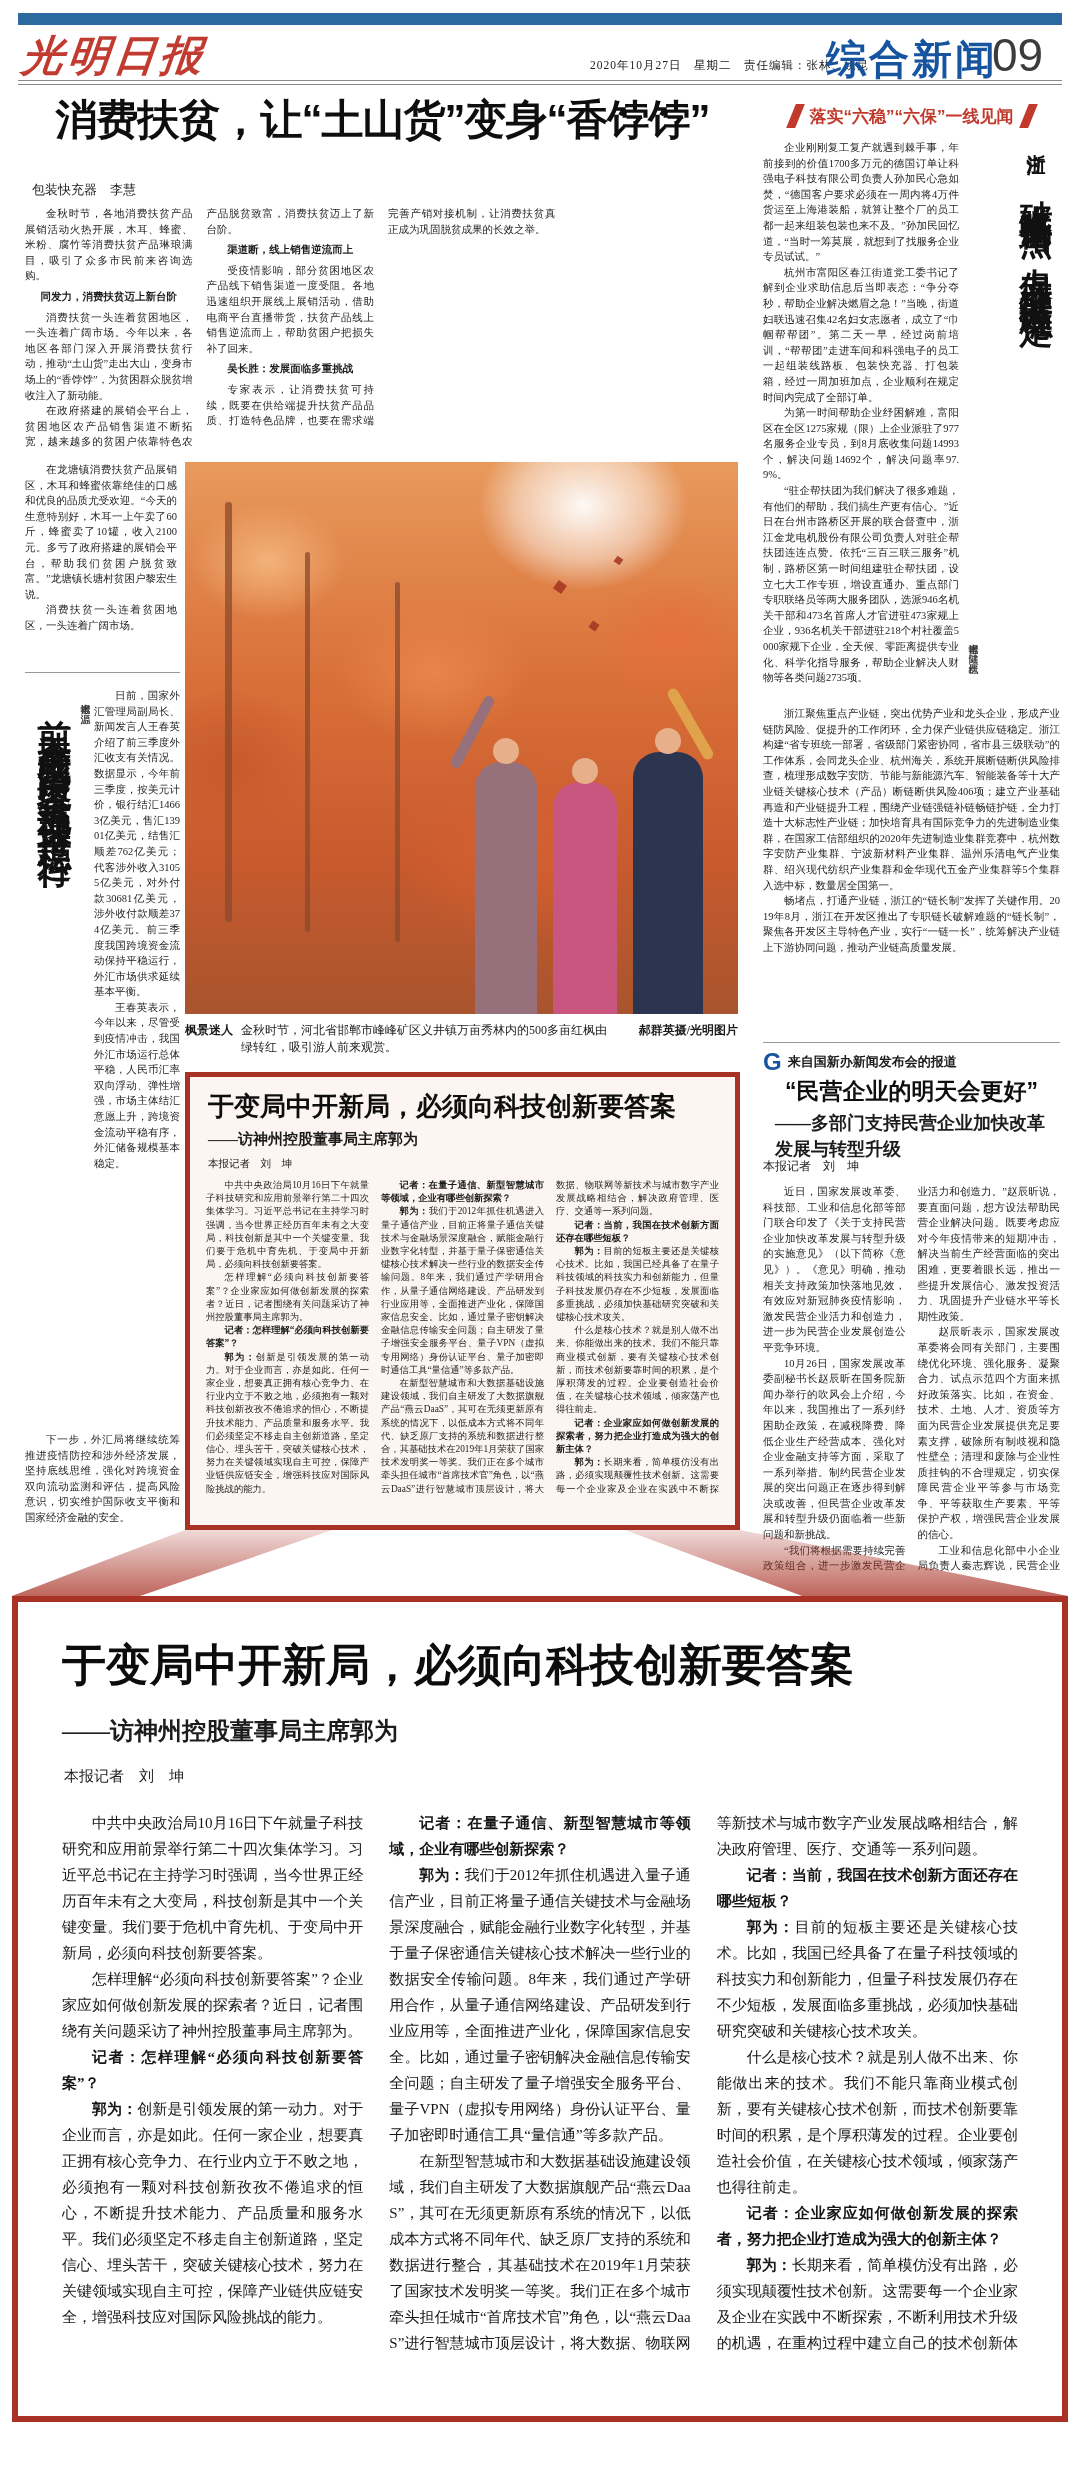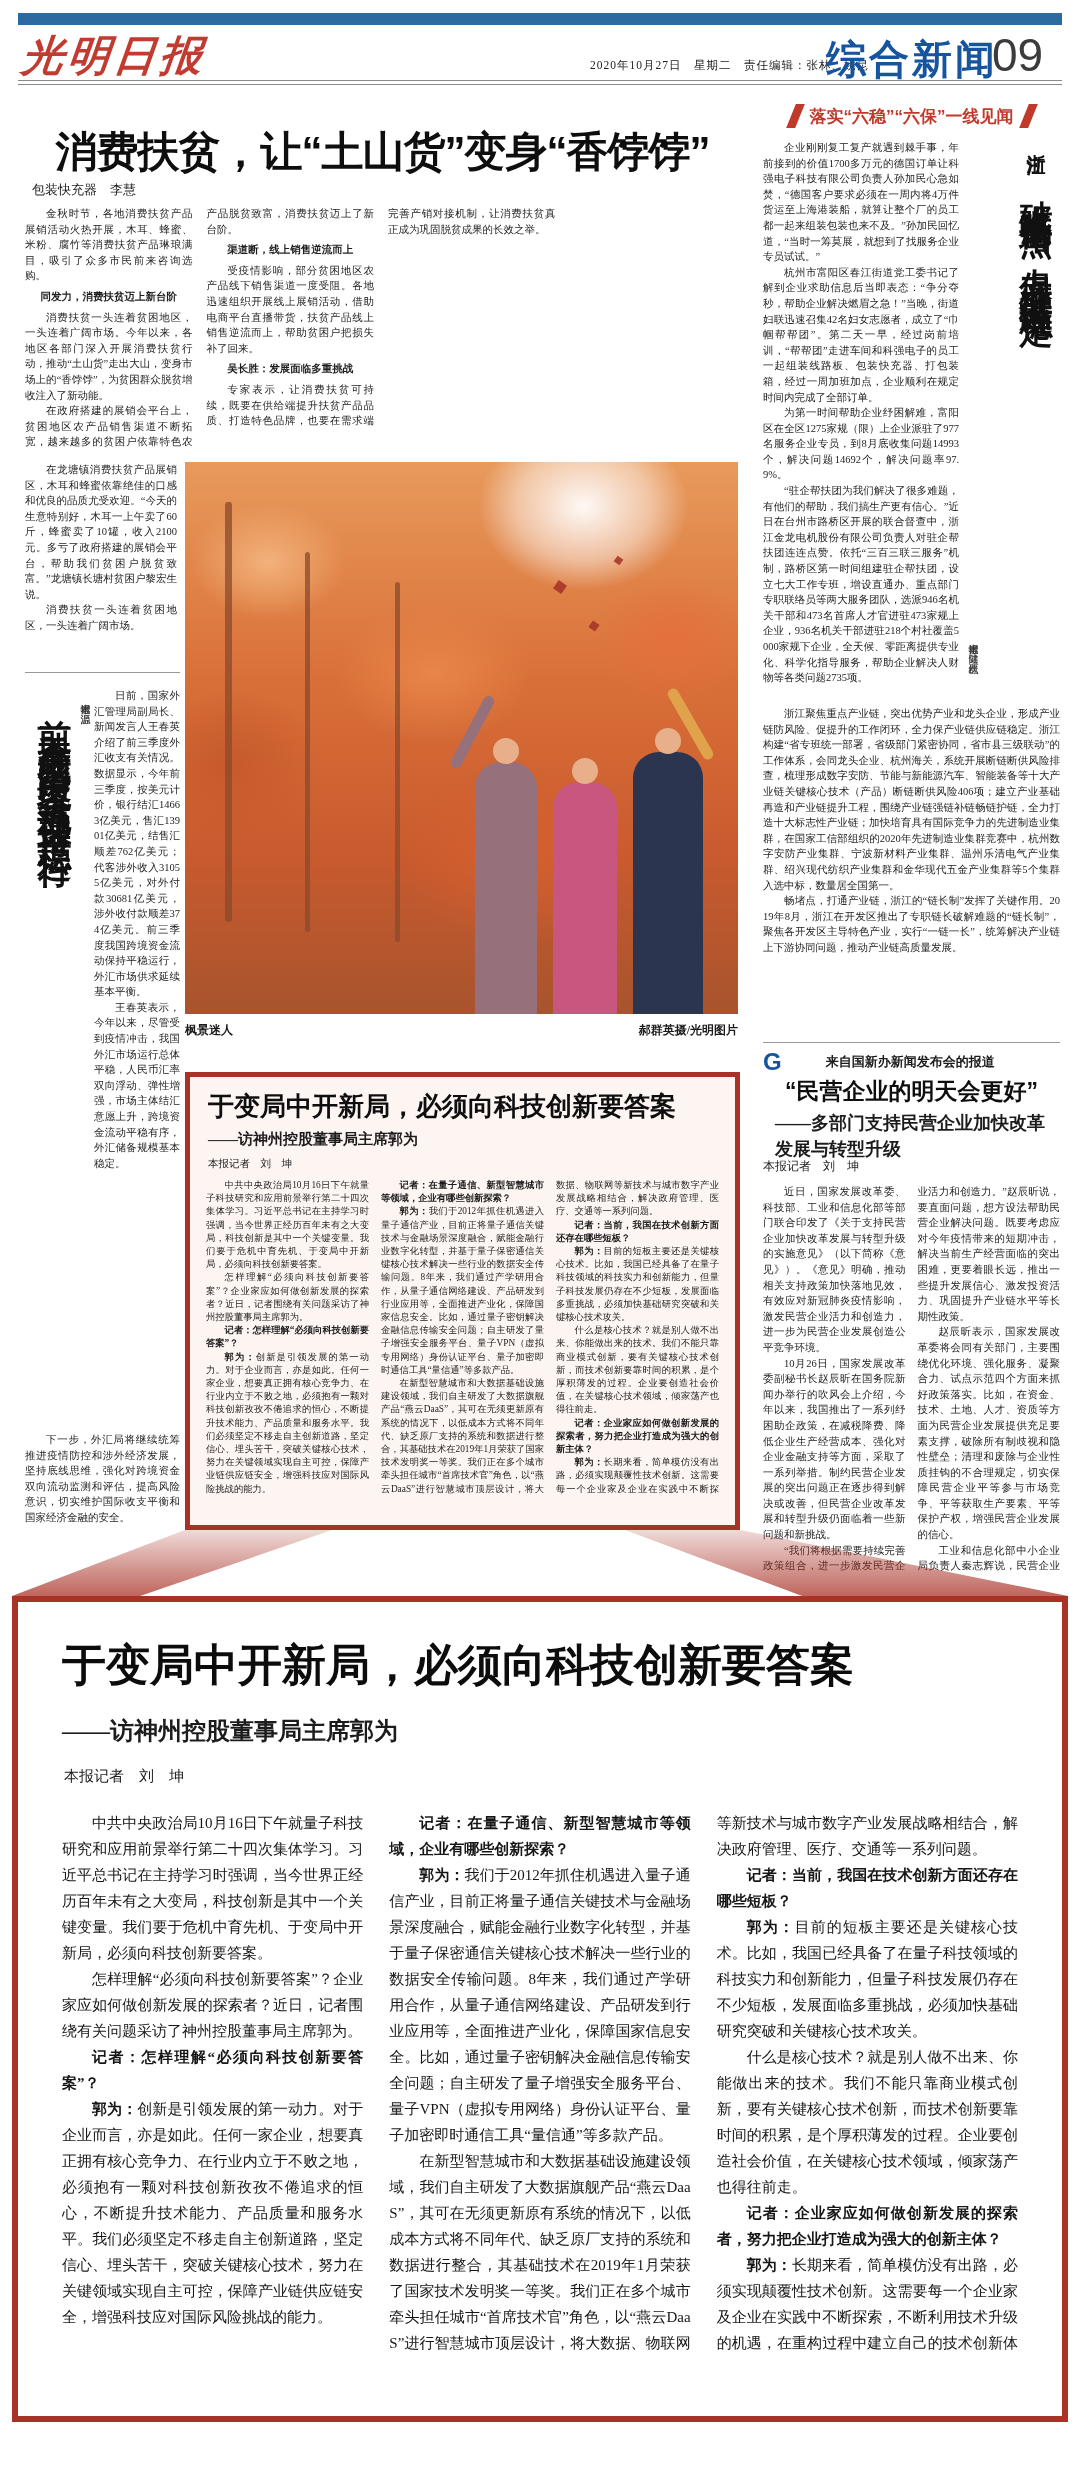--- a/index.html
+++ b/index.html
@@ -16,21 +16,21 @@
   .page-no{left:992px;top:28px;font-size:46px;color:#3c3c3c;font-family:"Liberation Sans",sans-serif;}
   .header-rule{left:18px;top:80px;width:1044px;height:3px;border-top:1px solid #8a8a8a;border-bottom:1px solid #8a8a8a;}
   
   .cols p, .plain p{margin:0;text-indent:2em;}
   .cols p.sub{font-weight:bold;text-indent:0;text-align:center;margin:5px 0;}
   .cols p.q, .plain p.q{font-weight:bold;}
   .small-text{font-size:10.5px;line-height:15.6px;text-align:justify;word-break:break-all;color:#1d1d1d;}
   .v{writing-mode:vertical-rl;}
   
   .h1{left:25px;top:92px;width:715px;text-align:center;font-size:42px;font-weight:900;
-      color:#0e0e0e;font-family:"Liberation Sans",sans-serif;letter-spacing:-1px;margin-top:32px;}
+      color:#0e0e0e;font-family:"Liberation Sans",sans-serif;letter-spacing:-1px;}
   .byline1{left:32px;top:181px;font-size:13px;}
   .lead-cols{left:25px;top:206px;width:712px;height:250px;column-count:4;column-gap:14px;
              column-fill:auto;overflow:hidden;}
   .strip-lead{left:25px;top:462px;width:152px;height:198px;overflow:hidden;}
   .left-rule{left:25px;top:672px;width:155px;height:1px;background:#999;}
   
   .forex-vtitle{left:28px;top:692px;width:50px;height:735px;font-size:34px;font-weight:900;
                 letter-spacing:8px;font-family:"Liberation Sans",sans-serif;color:#111;}
   .forex-vbyline{left:78px;top:696px;height:140px;font-size:10px;color:#333;}
   .forex-col{left:94px;top:688px;width:86px;height:738px;overflow:hidden;}
@@ -43,21 +43,21 @@
              font-family:"Liberation Sans",sans-serif;}
   .zj-vtitle .kicker{font-size:19px;letter-spacing:4px;}
   .zj-vtitle .t{font-size:33px;letter-spacing:5px;}
   .zj-vbyline{left:966px;top:636px;height:180px;font-size:10px;color:#333;}
   .zj-col{left:763px;top:140px;width:196px;height:562px;overflow:hidden;}
   .zj-wide{left:763px;top:706px;width:297px;height:334px;overflow:hidden;}
   .right-rule{left:763px;top:1042px;width:297px;height:1px;background:#999;}
   
   .g-row{left:763px;top:1048px;width:297px;display:flex;align-items:center;gap:6px;}
   .g-logo{font-size:24px;font-weight:900;color:#16549f;font-family:"Liberation Sans",sans-serif;}
-  .g-label{font-size:13px;font-weight:bold;margin-left:38px;}
+  .g-label{font-size:13px;font-weight:bold;}
   .my-title{left:763px;top:1076px;width:297px;text-align:center;font-size:23px;font-weight:900;
             font-family:"Liberation Sans",sans-serif;color:#0e0e0e;}
   .my-sub{left:775px;top:1110px;width:285px;font-size:18px;font-weight:bold;line-height:1.45;}
   .my-byline{left:763px;top:1158px;font-size:12px;}
   .my-cols{left:763px;top:1184px;width:297px;height:392px;column-count:2;column-gap:12px;
            column-fill:auto;overflow:hidden;}
   
   .photo{left:185px;top:462px;width:553px;height:552px;overflow:hidden;
          background:
            radial-gradient(150px 120px at 72% 8%,rgba(255,255,255,.95),rgba(255,255,255,.45) 45%,transparent 70%),
@@ -187,20 +187,21 @@
     <div class="head" style="left:308px;top:276px;"></div>
     <div class="arm" style="left:282px;top:230px;background:#96707a;transform:rotate(28deg);"></div>
     <div class="person" style="left:368px;top:320px;width:64px;height:232px;background:#c8567e;"></div>
     <div class="head" style="left:387px;top:296px;"></div>
     <div class="person" style="left:448px;top:290px;width:70px;height:262px;background:#2c3550;"></div>
     <div class="head" style="left:470px;top:266px;"></div>
     <div class="arm" style="left:500px;top:222px;background:#e0a24a;transform:rotate(-30deg);"></div>
   </div>
   <div class="abs caption">
     <b>枫景迷人</b>
+    <span>金秋时节，河北省邯郸市峰峰矿区义井镇万亩秀林内的500多亩红枫由绿转红，吸引游人前来观赏。</span>
     <span class="credit">郝群英摄/光明图片</span>
   </div>
 
   <div class="abs sbox">
     <div class="sb-title">于变局中开新局，必须向科技创新要答案</div>
     <div class="sb-sub">——访神州控股董事局主席郭为</div>
     <div class="sb-byline">本报记者　刘　坤</div>
     <div class="sb-cols cols">
         <p>中共中央政治局10月16日下午就量子科技研究和应用前景举行第二十四次集体学习。习近平总书记在主持学习时强调，当今世界正经历百年未有之大变局，科技创新是其中一个关键变量。我们要于危机中育先机、于变局中开新局，必须向科技创新要答案。</p>
         <p>怎样理解“必须向科技创新要答案”？企业家应如何做创新发展的探索者？近日，记者围绕有关问题采访了神州控股董事局主席郭为。</p>

